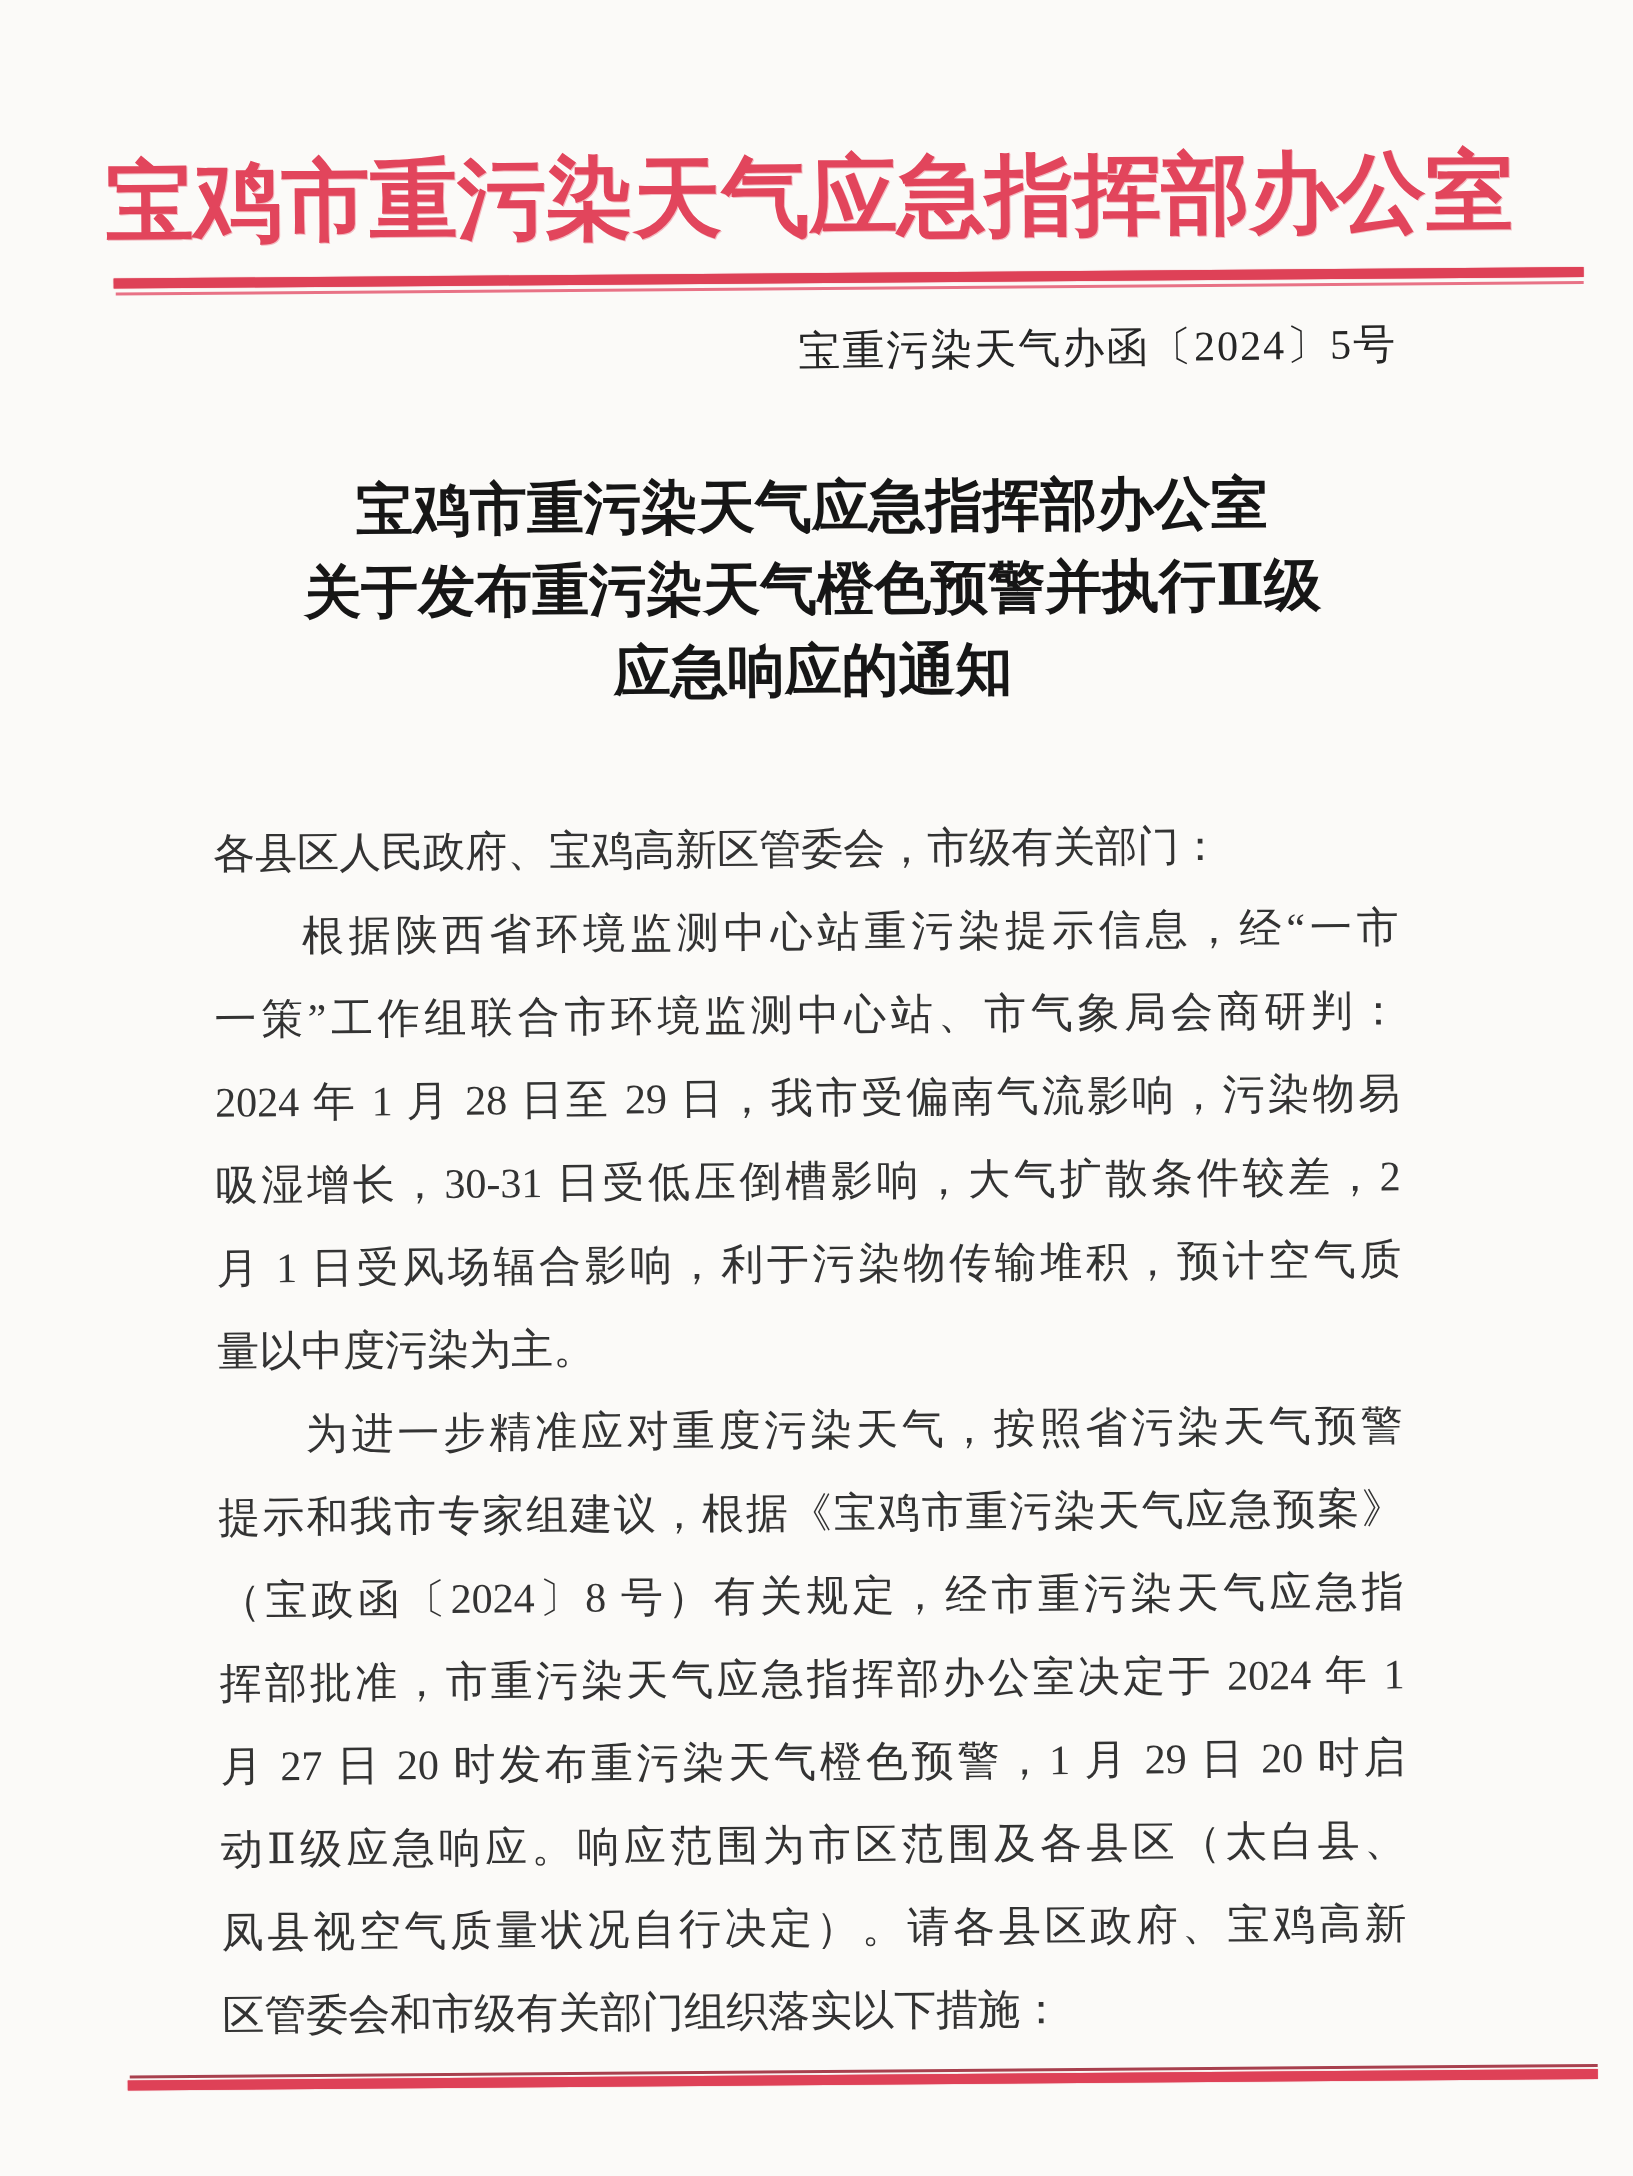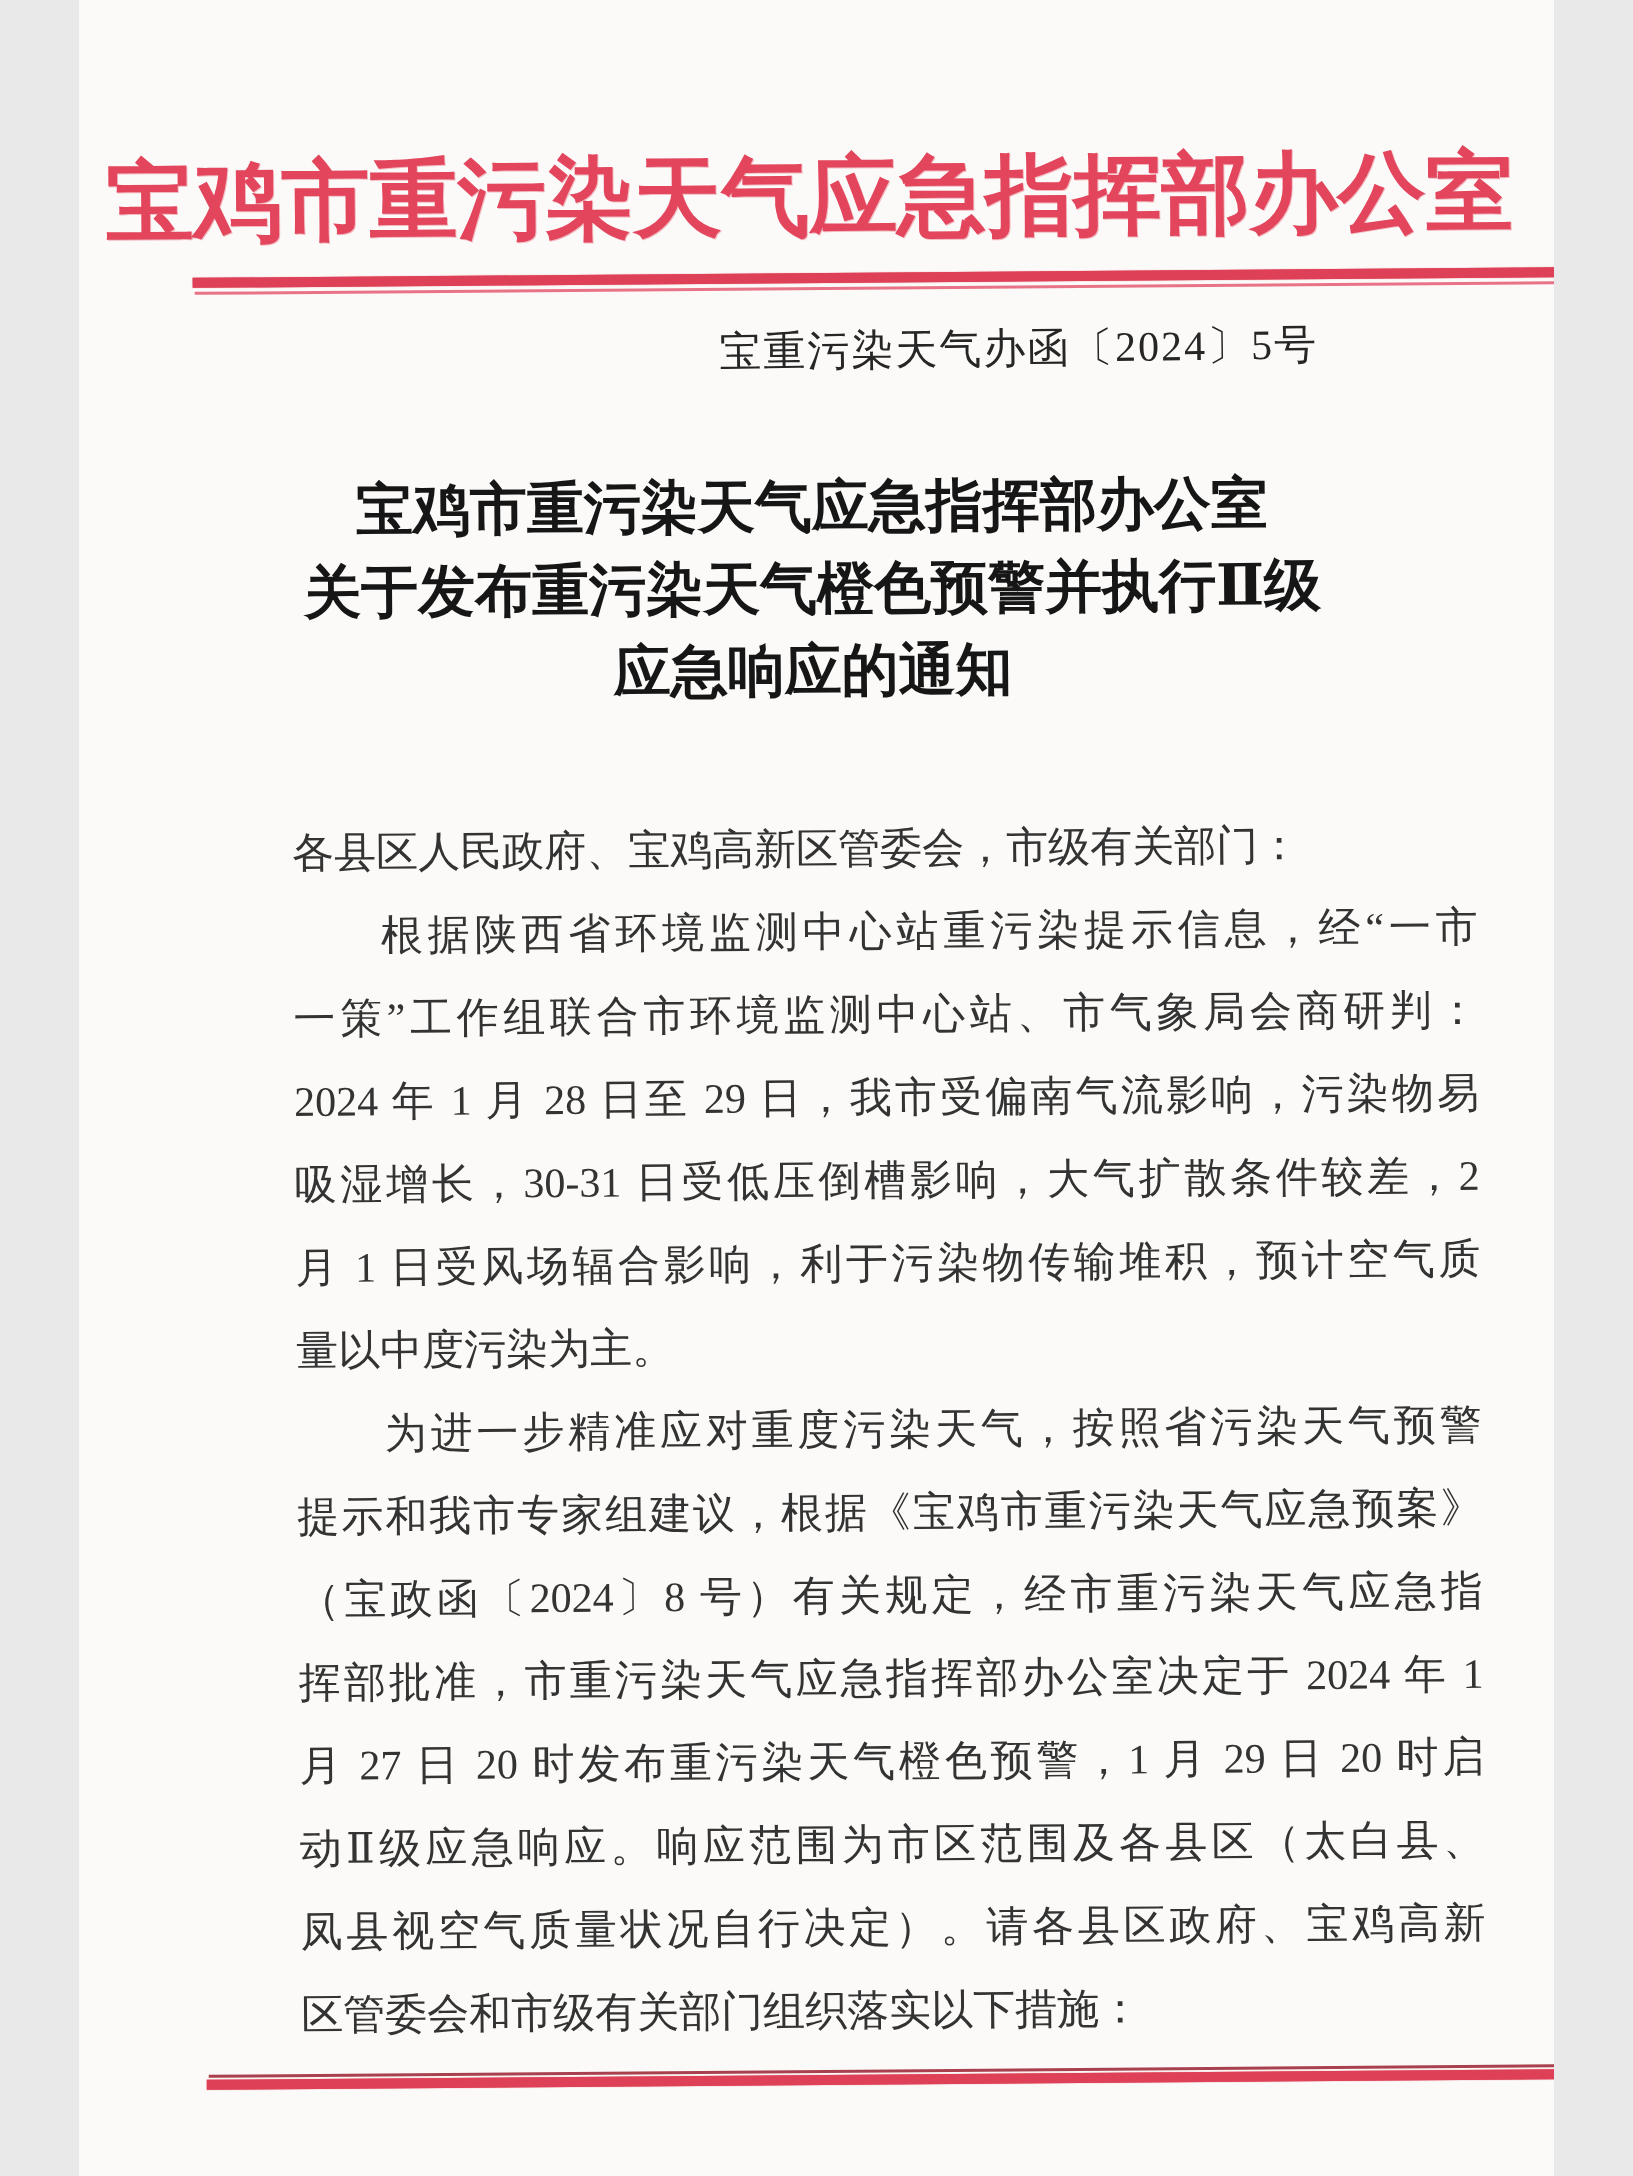--- a/index.html
+++ b/index.html
@@ -1,18 +1,18 @@
 <!DOCTYPE html>
 <html><head>
 <meta charset="utf-8">
 <style>
   html,body{margin:0;padding:0;background:#e9e9e9;}
   .page{
     position:relative;
-    width:1475px;height:2176px;
+    width:1633px;height:2176px;
     margin:0 auto;
     background:#fbfaf8;
     overflow:hidden;
     font-family:"Liberation Serif","DejaVu Serif",serif;
     color:#2b2b2b;
   }
   .scan{
     position:absolute;inset:0;
     transform:rotate(-0.45deg);
     transform-origin:50% 50%;

